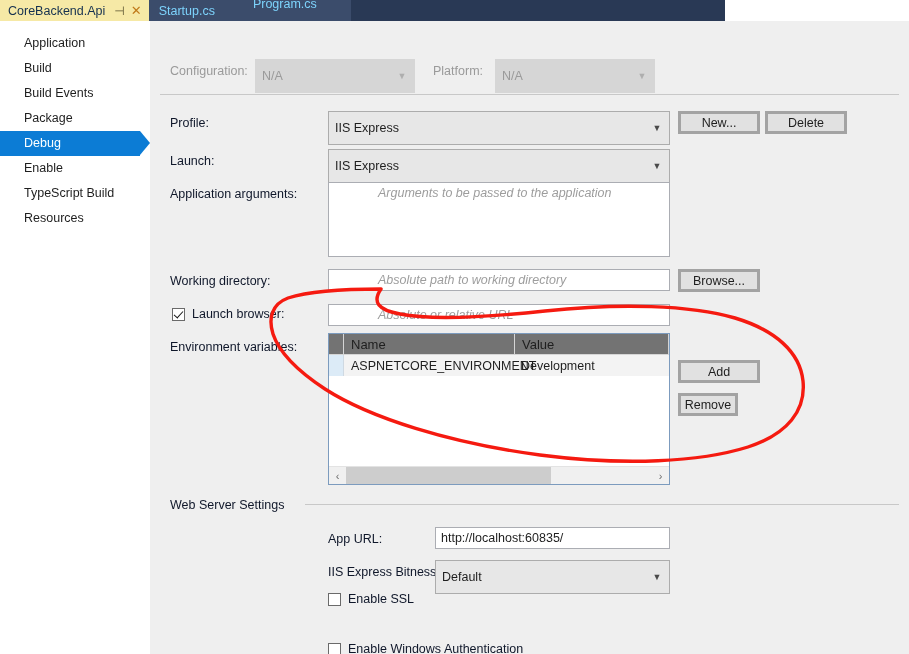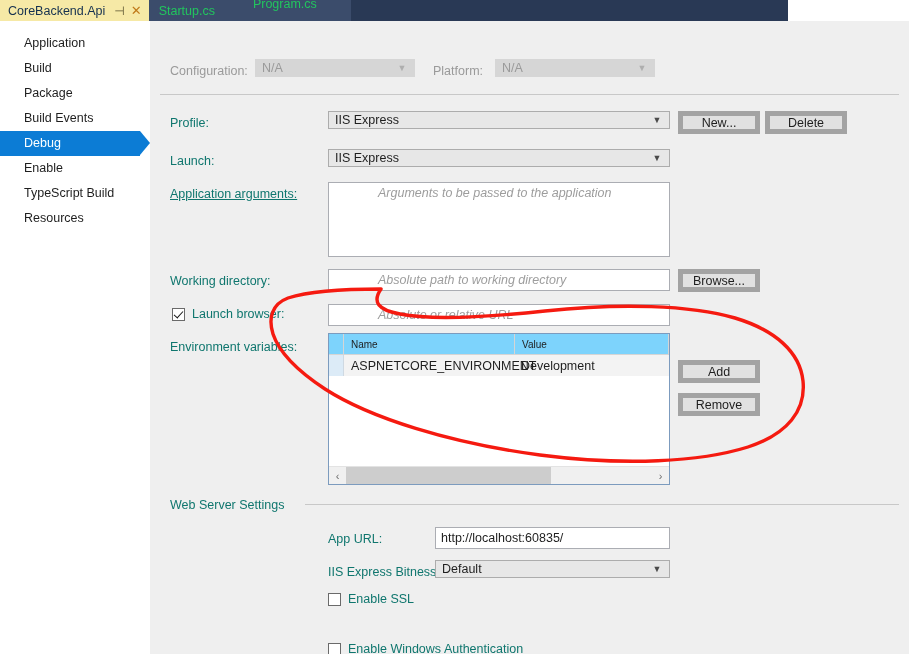--- a/index.html
+++ b/index.html
@@ -8,29 +8,29 @@
     background:#ffffff;
     font-family:"Liberation Sans", sans-serif;
     font-size:12.5px;
     color:#1e1e1e;
     overflow:hidden;
     position:relative;
   }
 
   
   .tabstrip{
-    position:absolute;left:0;top:0;width:788px;height:21px;
+    position:absolute;left:0;top:0;width:725px;height:21px;
     background:#293955;
     display:flex;align-items:stretch;
   }
   .tab{
     display:flex;align-items:center;
     padding:0 8px;
     font-size:12.5px;
-    color:#22c55e;
+    color:#7dd3fc;
     white-space:nowrap;
     background:#3B4C6B;
   }
   .tab.active{
     background:#F6E9A6;
     color:#14304f;
     padding-right:4px;
   }
   .tab .tname{margin-right:6px;}
   .tab-ico{
@@ -68,28 +68,28 @@
     border-left:10px solid #0C7CD5;
   }
 
   .main{
     position:absolute;left:150px;top:21px;
     width:759px;height:633px;
     background:#EFEFEF;
   }
 
   
-  .lbl{font-size:12.5px;color:#0f766e;}
+  .lbl{font-size:12.5px;color:#0f172a;}
   .lbl.dim{color:#9a9a9a;}
 
   .combo{
     box-sizing:border-box;
     background:#E7E7E7;
     border:1px solid #ACACAC;
-    height:18px;
+    height:34px;
     display:flex;align-items:center;
     padding:0 0 0 6px;
     font-size:12.5px;color:#1e1e1e;
     position:relative;
   }
   .combo .cv{flex:1;white-space:nowrap;overflow:hidden;}
   .combo .carat{
     width:16px;text-align:center;
     font-size:9px;color:#4a4a4a;
     padding-right:4px;
@@ -105,21 +105,21 @@
     display:flex;align-items:center;
     padding:0 5px;
     font-size:12.5px;
   }
   .tbox .ph{color:#9d9d9d;font-style:italic;margin-left:44px;}
   .tbox .val{color:#1e1e1e;}
 
   .btn{
     box-sizing:border-box;
     background:#E1E1E1;
-    border:5px solid #a3a3a3;
+    border:3px solid #a3a3a3;
     height:23px;
     display:flex;align-items:center;justify-content:center;
     font-size:12.5px;color:#1e1e1e;
   }
 
   .cbrow{display:flex;align-items:center;}
   .cbox{
     box-sizing:border-box;
     width:13px;height:13px;
     background:#ffffff;border:1px solid #6a6a6a;
@@ -137,23 +137,23 @@
 
   
   .grid{
     box-sizing:border-box;
     position:absolute;
     background:#ffffff;
     border:1px solid #7C9BBE;
   }
   .grid-head{
     display:flex;height:20px;
-    background:#7dd3fc;
+    background:#737373;
     border-bottom:1px solid #D5D5D5;
-    font-size:10px;
+    font-size:13px;
   }
   .grid-head .gh{
     display:flex;align-items:center;
     padding-left:7px;
     border-right:1px solid #D5D5D5;
     color:#1e1e1e;
   }
   .gh.c0{width:14px;padding:0;border-right:1px solid #D5D5D5;}
   .gh.c1{width:163px;}
   .gh.c2{flex:1;}
@@ -216,24 +216,24 @@
 
 <div class="sidebar">
   <div style="height:10px"></div>
   <div class="side-item">
     <span>Application</span>
   </div>
   <div class="side-item">
     <span>Build</span>
   </div>
   <div class="side-item">
+    <span>Build Events</span>
+  </div>
+  <div class="side-item">
     <span>Package</span>
-  </div>
-  <div class="side-item">
-    <span>Build Events</span>
   </div>
   <div class="side-item sel">
     <span>Debug</span>
     <span class="arrow"></span>
   </div>
   <div class="side-item">
     <span>Enable</span>
   </div>
   <div class="side-item">
     <span>TypeScript Build</span>
@@ -270,21 +270,21 @@
   <div class="btn" style="position:absolute;left:615px;top:90px;width:82px;">
     <span>Delete</span>
   </div>
 
   <div class="lbl" style="position:absolute;left:20px;top:133px;">Launch:</div>
   <div class="combo" style="position:absolute;left:178px;top:128px;width:342px;">
     <span class="cv">IIS Express</span>
     <span class="carat">▼</span>
   </div>
 
-  <div class="lbl" style="position:absolute;left:20px;top:166px;text-decoration:underline;">Application arguments:</div>
+  <div class="lbl" style="position:absolute;left:20px;top:166px;">Application arguments:</div>
   <div class="tbox" style="position:absolute;left:178px;top:161px;width:342px;height:75px;align-items:flex-start;padding-top:3px;">
     <span class="ph">Arguments to be passed to the application</span>
   </div>
 
   <div class="lbl" style="position:absolute;left:20px;top:253px;">Working directory:</div>
   <div class="tbox" style="position:absolute;left:178px;top:248px;width:342px;">
     <span class="ph">Absolute path to working directory</span>
   </div>
   <div class="btn" style="position:absolute;left:528px;top:248px;width:82px;">
     <span>Browse...</span>
@@ -318,21 +318,21 @@
       <div class="hs-track">
         <div class="hs-thumb"></div>
       </div>
       <div class="hs-arrow">›</div>
     </div>
   </div>
 
   <div class="btn" style="position:absolute;left:528px;top:339px;width:82px;">
     <span>Add</span>
   </div>
-  <div class="btn" style="position:absolute;left:528px;top:372px;width:82px;">
+  <div class="btn" style="position:absolute;left:528px;top:372px;width:60px;">
     <span>Remove</span>
   </div>
 
   <div class="lbl" style="position:absolute;left:20px;top:477px;">Web Server Settings</div>
   <div class="sep" style="left:155px;top:483px;width:594px;"></div>
 
   <div class="lbl" style="position:absolute;left:178px;top:511px;">App URL:</div>
   <div class="tbox" style="position:absolute;left:285px;top:506px;width:235px;">
     <span class="val">http://localhost:60835/</span>
   </div>

